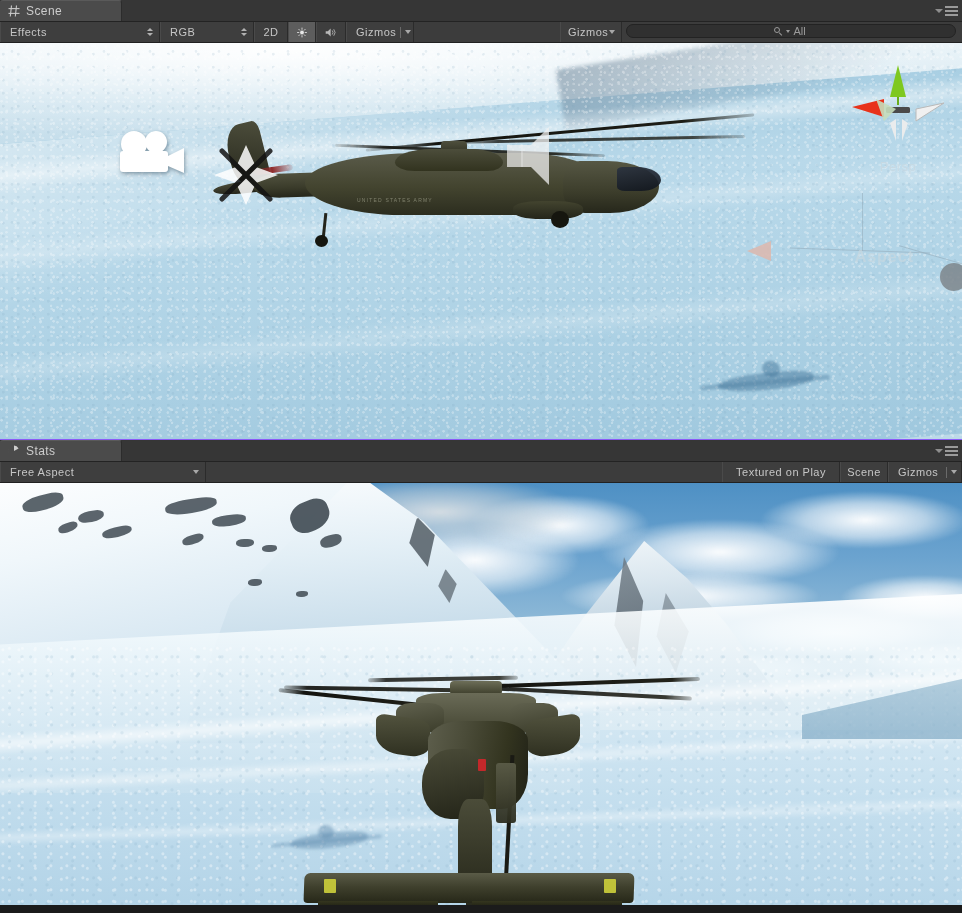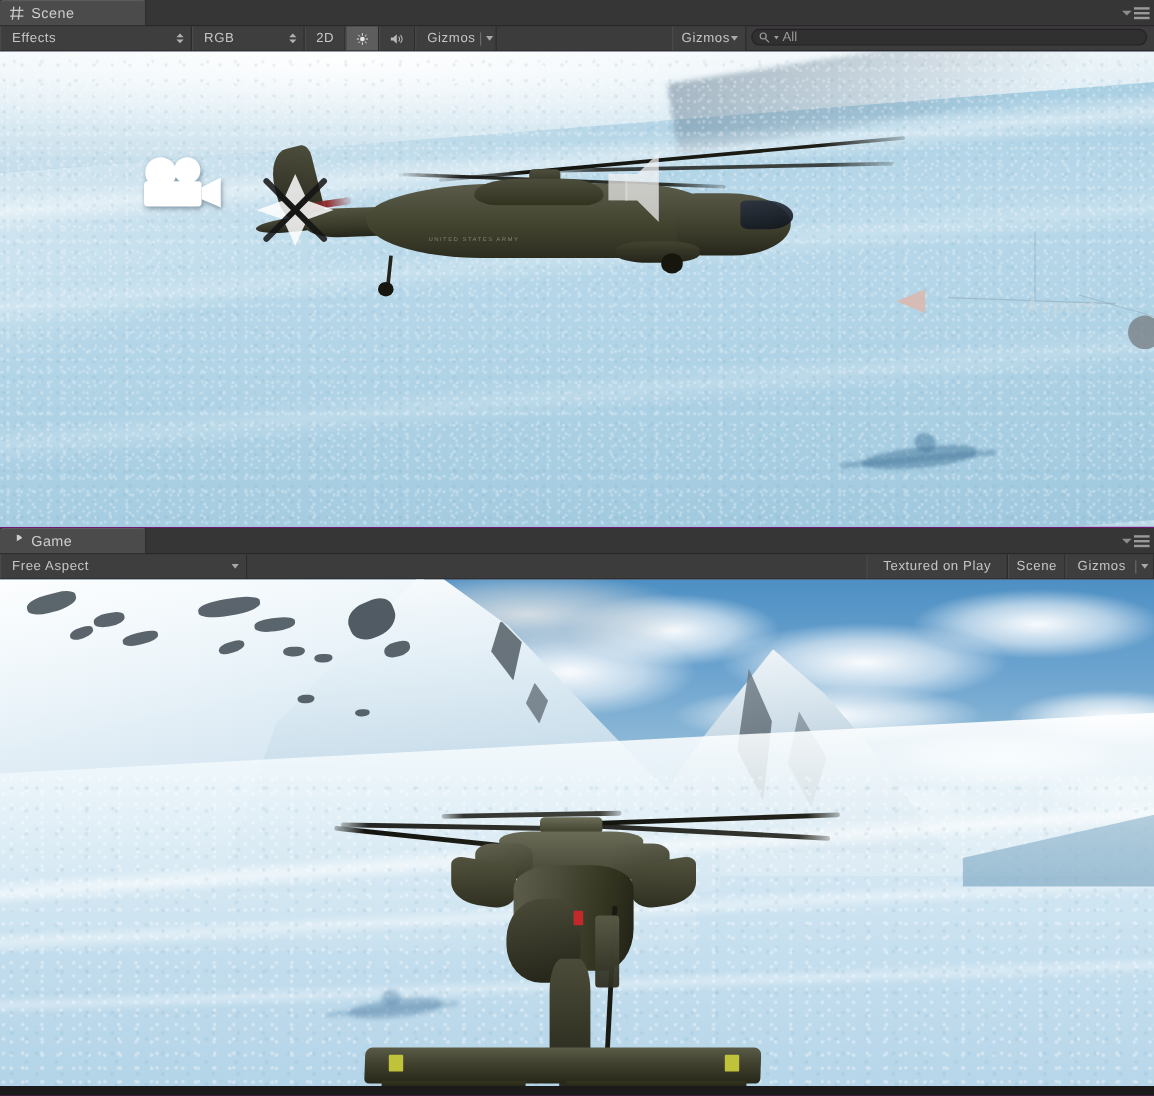--- a/index.html
+++ b/index.html
@@ -4,21 +4,21 @@
 <style>
   html, body {
     margin: 0; padding: 0;
     background: #1e1e1e;
     font-family: "Liberation Sans", sans-serif;
   }
   #app {
     position: relative;
     width: 962px; height: 913px;
     overflow: hidden;
-    background: #701a75;
+    background: #8b5cf6;
     font-family: "Liberation Sans", sans-serif;
     -webkit-font-smoothing: antialiased;
   }
 
   
   .panel { position: absolute; left: 0; width: 962px; }
   .tabbar {
     position: relative;
     height: 21px;
     background: #363636;
@@ -118,20 +118,21 @@
     background: #303030;
     border: 1px solid #232323;
     border-radius: 9px;
     height: 14px;
     padding: 0 8px 0 6px;
     margin: 2px 6px 0 4px;
     box-sizing: border-box;
     color: #9a9a9a;
     font-size: 11px;
     cursor: text;
+    justify-content: center;
   }
   .tb-search .mag {
     position: relative; width: 9px; height: 9px; margin-right: 2px; flex: 0 0 auto;
   }
   .tb-search .mag .ring {
     position:absolute; left:0; top:0; width:6px; height:6px;
     border:1.2px solid #9a9a9a; border-radius:50%;
     box-sizing: border-box;
   }
   .tb-search .mag .hdl {
@@ -558,31 +559,50 @@
         </svg>
       </div>
       <div class="dir-arrow" style="left:938px;top:218px">
         <svg width="34" height="30" viewBox="0 0 34 30">
             <circle cx="16" cy="16" r="14" fill="#7d858b" opacity="0.85"></circle>
           </svg>
       </div>
 
       <div class="static-watermark">Aspect</div>
 
+      <div id="scene-gizmo">
+        <svg width="104" height="104" viewBox="0 0 104 104" style="position:absolute;left:0;top:0">
+
+          <rect x="40" y="48" width="24" height="6" rx="1.5" fill="#4a4a4a"></rect>
+
+          <path d="M52 6 L60 38 L44 38 Z" fill="#7ec820"></path>
+          <line x1="52" y1="38" x2="52" y2="46" stroke="#6aad1b" stroke-width="2"></line>
+
+          <path d="M6 48 L38 40 L38 58 Z" fill="#e8321a"></path>
+
+          <path d="M30 40 L50 50 L38 62 Z" fill="#c5ddbb" opacity="0.9"></path>
+
+          <path d="M98 44 L70 50 L70 62 Z" fill="#f0f0f0" stroke="#b9b9b9" stroke-width="1"></path>
+
+          <path d="M44 64 L50 60 L50 82 Z" fill="#ededed" opacity=".95"></path>
+          <path d="M62 64 L56 60 L56 82 Z" fill="#ededed" opacity=".95"></path>
+        </svg>
+        <div class="gz-label" style="top:100px">Persp</div>
+      </div>
     </div>
   </div>
 
   <div class="panel" id="game-panel" style="top:440px;">
 
     <div class="tabbar">
       <div class="tab">
         <svg width="12" height="12" viewBox="0 0 12 12">
           <path d="M6 0.6 A5.4 5.4 0 1 0 6 11.4 A5.4 5.4 0 0 1 6 0.6 Z M6 0.6 L6 6 L10.6 3.4 A5.4 5.4 0 0 0 6 0.6 Z" fill="#cdcdcd"></path>
         </svg>
-        <span class="tab-label">Game</span>
+        <span class="tab-label">Stats</span>
       </div>
       <div class="tabbar-filler"></div>
       <div class="panel-menu">
         <div class="caret"></div>
         <div class="lines">
             <i></i>
             <i></i>
             <i></i>
           </div>
       </div>

